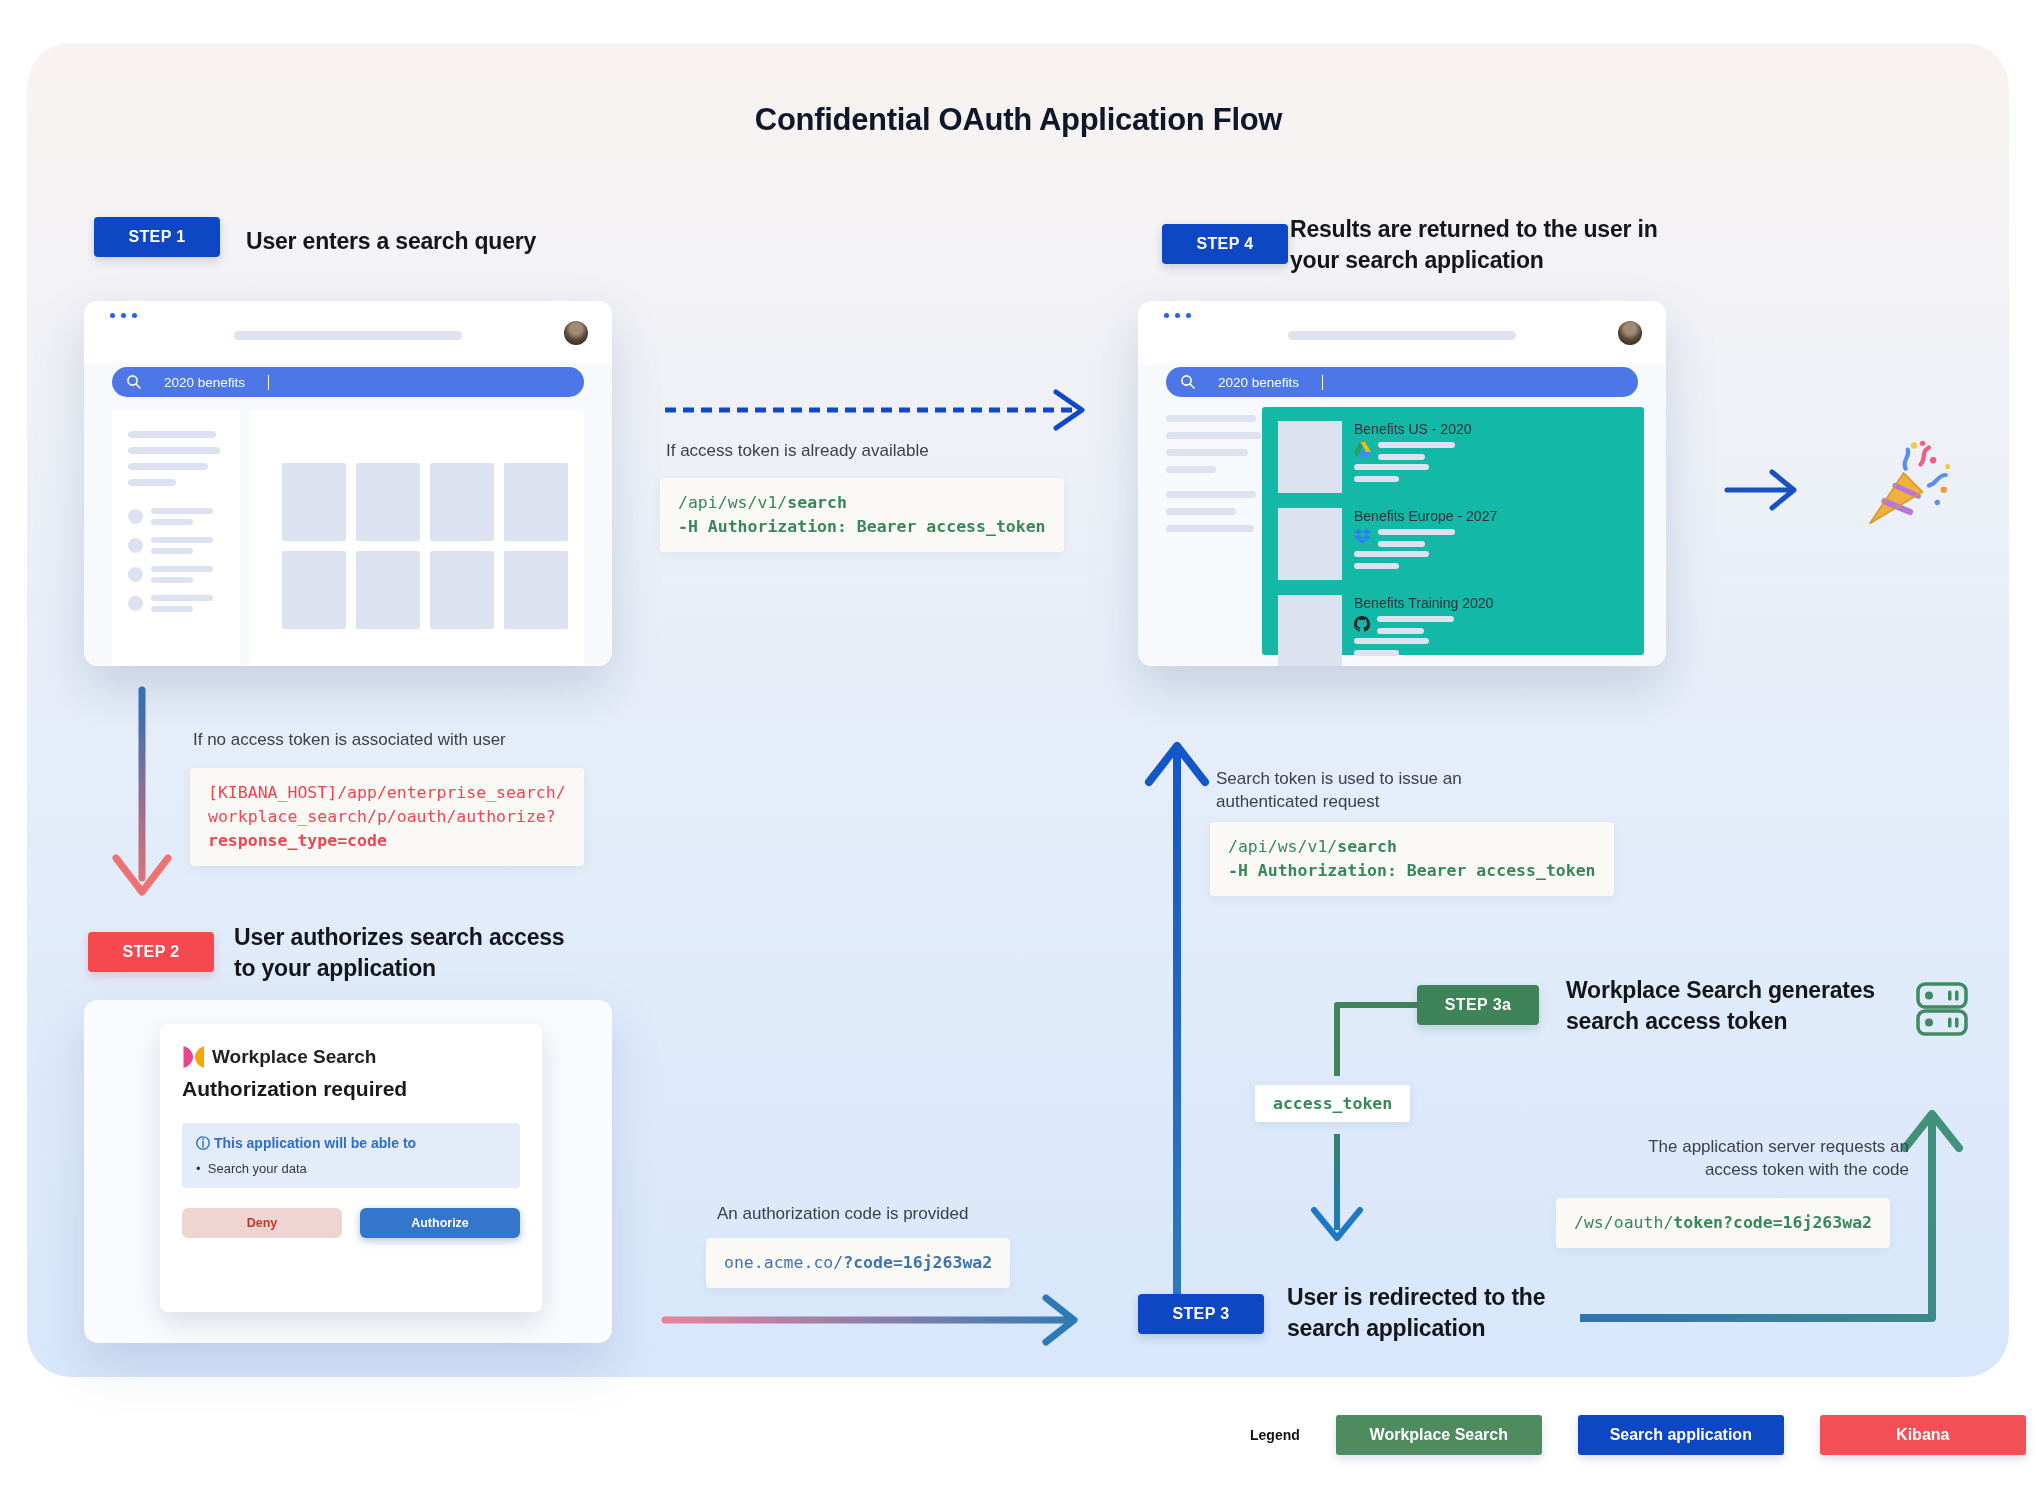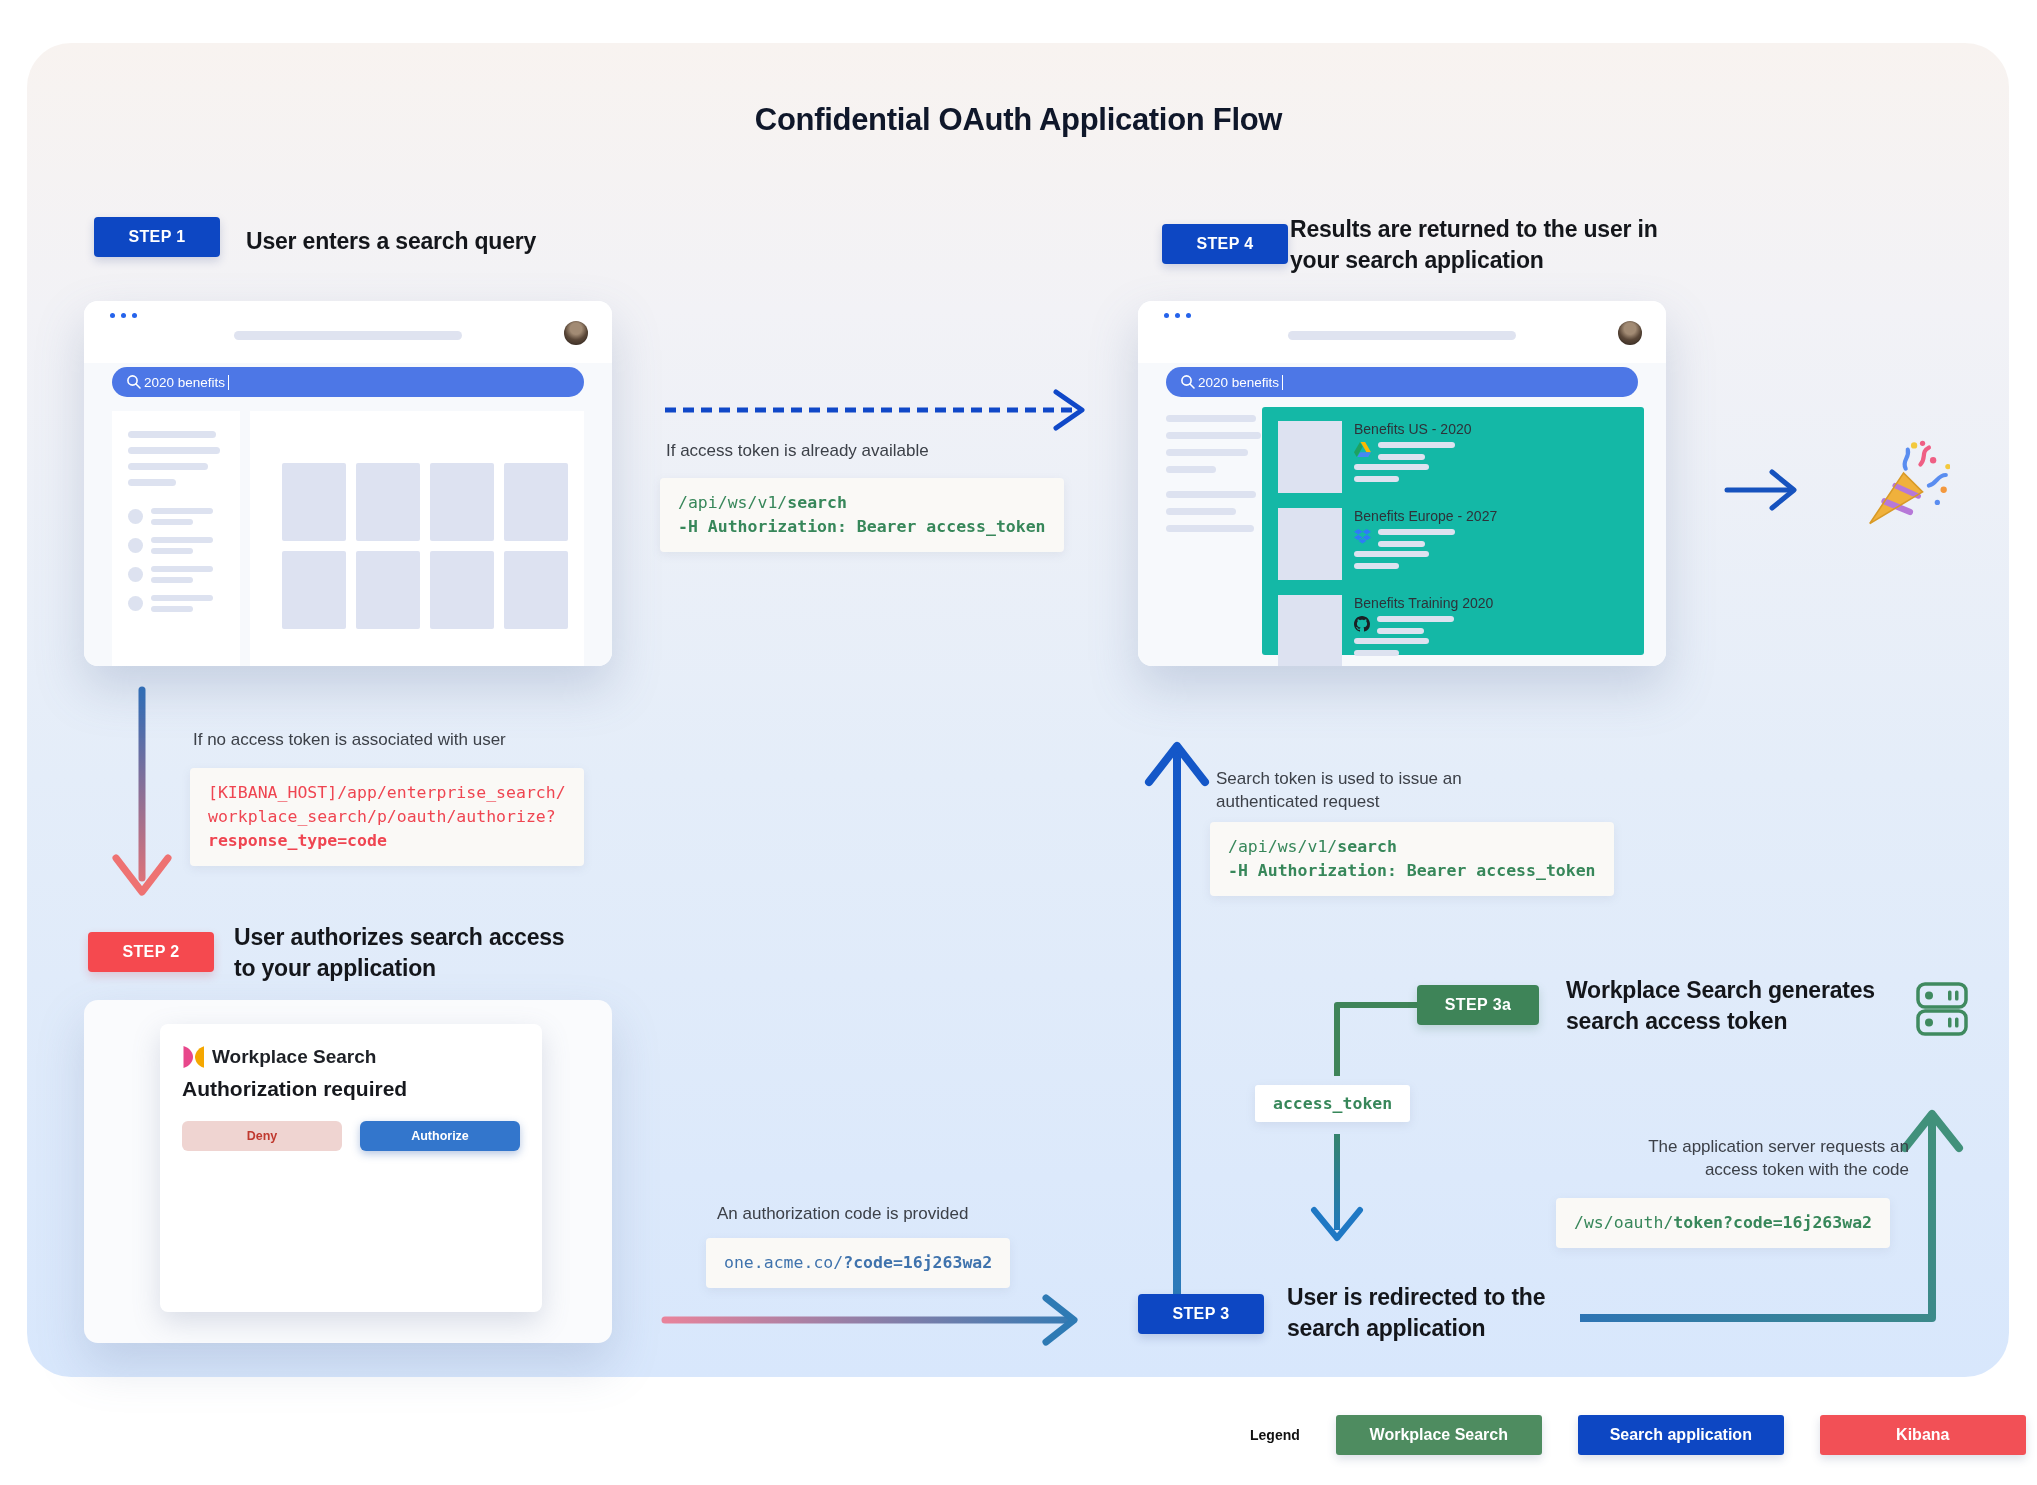--- a/index.html
+++ b/index.html
@@ -30,21 +30,21 @@
   
   .browser{width:528px;height:365px;background:#ffffff;border-radius:14px;box-shadow:0 22px 48px rgba(100,120,160,.25);overflow:hidden;}
   .b-top{position:relative;height:62px;background:#ffffff;}
   .b-dots{position:absolute;left:26px;top:12px;display:flex;gap:6px;}
   .b-dots i{width:5px;height:5px;border-radius:50%;background:#2563eb;}
   .b-pill{position:absolute;left:150px;top:30px;width:228px;height:9px;border-radius:5px;background:#dfe3f0;}
   .b-avatar{position:absolute;right:24px;top:20px;width:24px;height:24px;border-radius:50%;
     background:radial-gradient(circle at 50% 32%,#a28b74 0 28%,#5a4738 55%,#2e241d 100%);box-shadow:0 0 0 1px rgba(0,0,0,.08) inset;}
   .b-body{position:relative;height:303px;background:#f7f9fc;}
   .b-search{position:absolute;left:28px;top:4px;width:472px;height:30px;border-radius:15px;background:#4d77e6;
-    display:flex;align-items:center;color:#fff;font-size:13.5px;gap:2px;padding-left:14px;box-sizing:border-box;}
+    display:flex;align-items:center;color:#fff;font-size:13.5px;gap:22px;padding-left:14px;box-sizing:border-box;}
   .caret{width:1px;height:15px;background:#fff;margin-left:1px;}
   .sk{background:#dde2f0;border-radius:4px;height:7px;}
   .panel{background:#fff;border-radius:4px;}
   
   .b1-side{position:absolute;left:28px;top:48px;width:128px;height:255px;background:#fff;padding:20px 16px;box-sizing:border-box;}
   .b1-main{position:absolute;left:166px;top:48px;width:334px;height:255px;background:#fff;}
   .grid{position:absolute;left:32px;top:52px;display:grid;grid-template-columns:repeat(4,64px);grid-auto-rows:78px;gap:10px;}
   .tile{background:#dde2f1;border-radius:2px;}
   .srow{display:flex;align-items:center;gap:8px;margin-top:12px;}
   .scirc{width:15px;height:15px;border-radius:50%;background:#dde2f0;flex:0 0 auto;}
@@ -241,20 +241,24 @@
 <div class="abs auth-outer z2">
   <div class="auth-card">
     <div class="ws-row">
       <svg width="22" height="22" viewBox="0 0 22 22">
         <path d="M3 0 C10 2 12.5 7.5 12.5 11 C12.5 14.5 10 20 3 22 Z" fill="#e8478b" transform="translate(-1.5,0)"></path>
         <path d="M19 0 C12 2 9.5 7.5 9.5 11 C9.5 14.5 12 20 19 22 Z" fill="#f5a700" transform="translate(3.5,0)"></path>
       </svg>
       <span class="ws-name">Workplace Search</span>
     </div>
     <div class="auth-h">Authorization required</div>
+    <div class="scope-box">
+      <div class="scope-t"><span>ⓘ&nbsp;</span><span>This application will be able to</span></div>
+      <div class="scope-i"><span>•&nbsp;&nbsp;</span><span>Search your data</span></div>
+    </div>
     <div class="btn-row">
       <div class="btn btn-deny">Deny</div>
       <div class="btn btn-auth">Authorize</div>
     </div>
   </div>
 </div>
 
 <div class="abs badge badge-blue z2" style="left:1138px;top:224px;margin-left:24px;">STEP 4</div>
 <div class="abs h z2" style="left:1290px;top:214px;width:385px;">Results are returned to the user in your search application</div>
 

